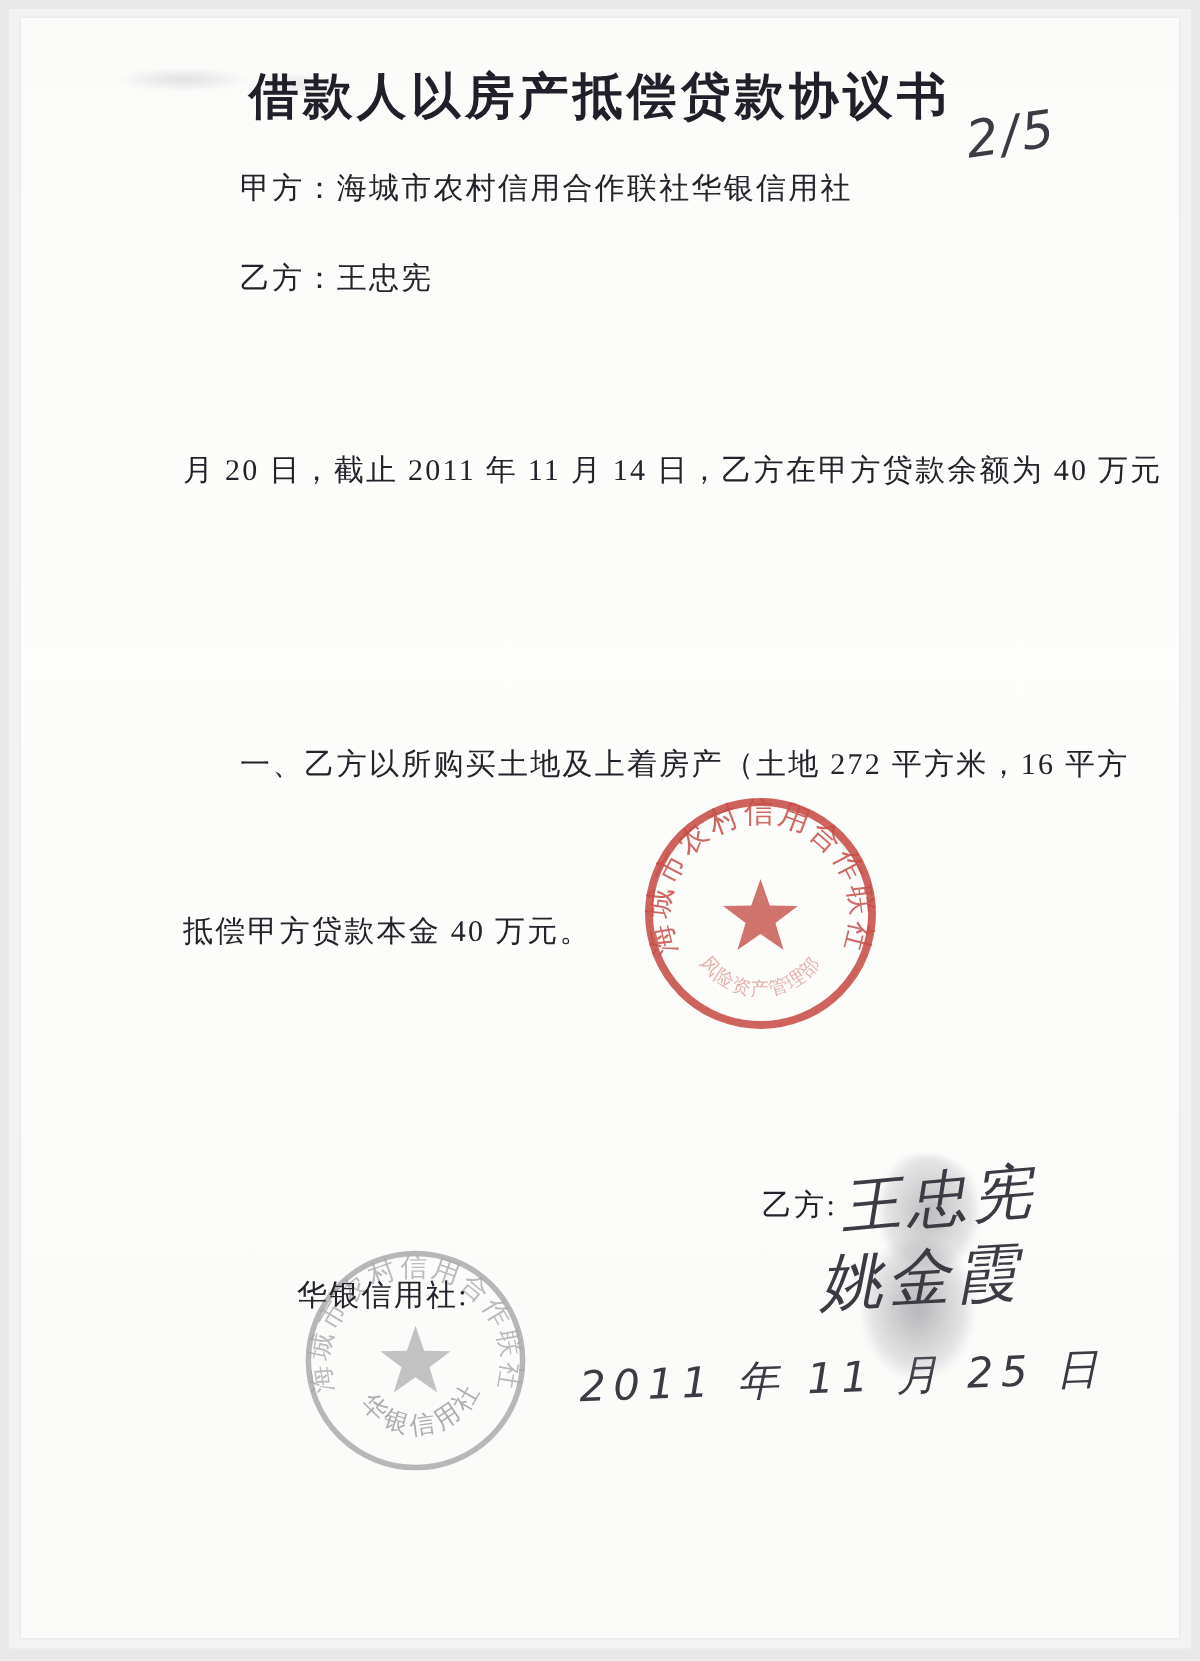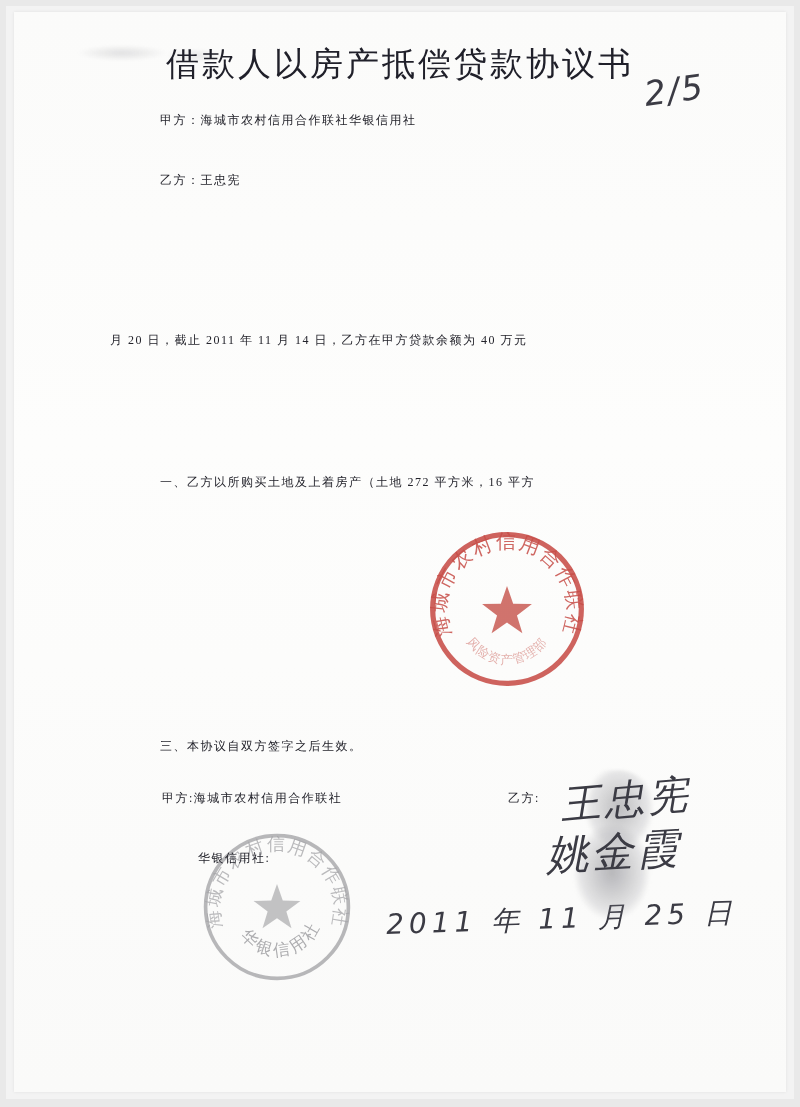--- a/index.html
+++ b/index.html
@@ -15,34 +15,34 @@
   }
   .page{
     position:absolute;left:14px;top:12px;width:772px;height:1080px;
     background:linear-gradient(180deg,#fbfbfa 0%,#fdfdfc 40%,#fafaf9 100%);
     box-shadow:0 0 3px rgba(0,0,0,0.08);
   }
   .abs{position:absolute;}
   .doc-title{
     left:0;top:30px;width:772px;text-align:center;
     font-family:"Liberation Sans","DejaVu Sans",sans-serif;
-    font-weight:400;font-size:33px;letter-spacing:3px;color:#20202a;
+    font-weight:700;font-size:33px;letter-spacing:3px;color:#20202a;
   }
   .page-num{
     left:630px;top:58px;
     font-family:"DejaVu Sans",sans-serif;font-style:italic;
     font-size:34px;color:#84848c;transform:rotate(-8deg);
     letter-spacing:2px;
   }
   .doc-line{
-    font-size:12px;color:#23232b;letter-spacing:1.5px;white-space:nowrap;
+    font-size:20px;color:#23232b;letter-spacing:1.5px;white-space:nowrap;
   }
   .party-line{left:146px;}
   .body-indent{left:146px;}
-  .body-flush{left:96px;margin-top:32px;}
+  .body-flush{left:108px;}
   .sig-row-a{left:148px;top:778px;}
   .sig-row-b-label{left:494px;top:778px;}
   .branch-line{left:184px;top:838px;z-index:5;}
   .handwriting{
     font-family:"DejaVu Sans",sans-serif;font-style:italic;
     color:#3b3b44;white-space:nowrap;
   }
   .sig-wang{left:546px;top:760px;font-size:40px;transform:rotate(-5deg);letter-spacing:4px;z-index:6;}
   .sig-yao{left:532px;top:812px;font-size:42px;transform:rotate(-3deg);letter-spacing:3px;z-index:6;}
   .date-line{left:372px;top:888px;font-size:28px;letter-spacing:5px;transform:rotate(-2deg);}
@@ -73,24 +73,23 @@
   <div class="abs smudge-topleft"></div>
 
   <div class="abs doc-title">借款人以房产抵偿贷款协议书</div>
 
   <div class="abs page-num handwriting">2/5</div>
 
   <div class="abs doc-line party-line" style="top:100px;">甲方：海城市农村信用合作联社华银信用社</div>
   <div class="abs doc-line party-line" style="top:160px;">乙方：王忠宪</div>
 
   <div class="abs doc-line body-flush" style="top:288px;">月 20 日，截止 2011 年 11 月 14 日，乙方在甲方贷款余额为 40 万元</div>
-  <div class="abs doc-line body-indent" style="top:462px;">一、乙方以所购买土地及上着房产（土地 272 平方米，16 平方</div>
-  <div class="abs doc-line body-indent" style="top:726px;">三、本协议自双方签字之后生效。</div>
+  <div class="abs doc-line body-indent" style="top:484px;">一、乙方以所购买土地及上着房产（土地 272 平方米，16 平方</div>
+  <div class="abs doc-line body-flush" style="top:595px;">抵偿甲方贷款本金 40 万元。</div>
 
-  <div class="abs doc-line sig-row-a">甲方:海城市农村信用合作联社</div>
   <div class="abs doc-line sig-row-b-label">乙方:</div>
 
   <div class="abs fingerprint"></div>
   <div class="abs handwriting sig-wang">王忠宪</div>
   <div class="abs handwriting sig-yao">姚金霞</div>
 
   <div class="abs doc-line branch-line">华银信用社:</div>
 
   <div class="abs handwriting date-line">2011 年 11 月 25 日</div>
 

